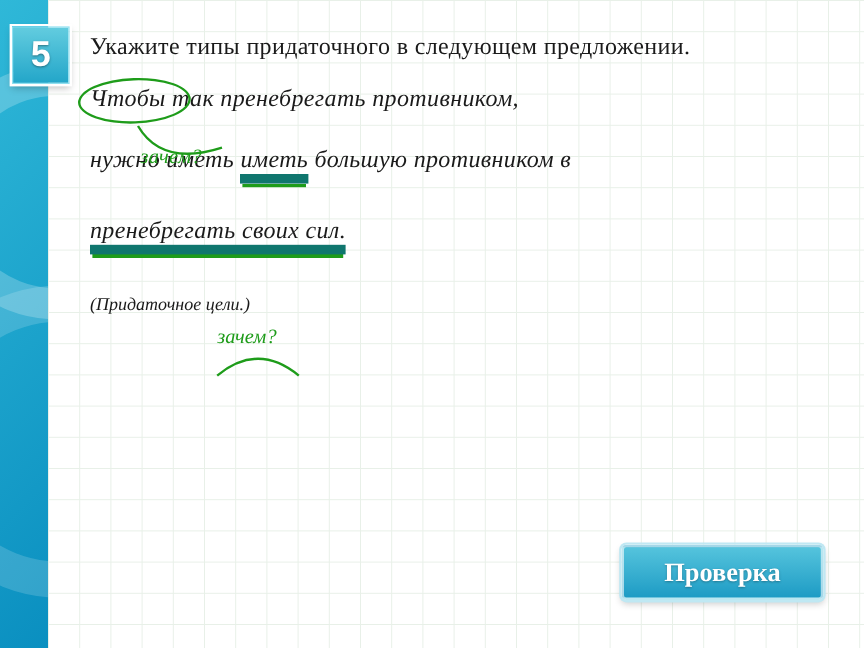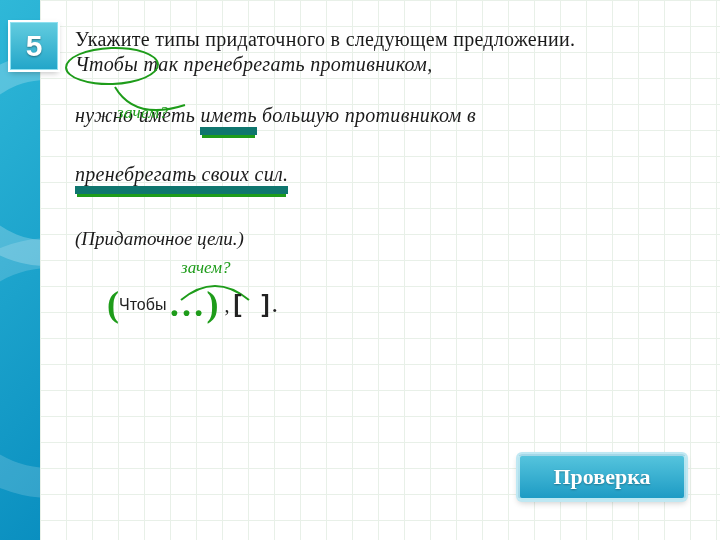--- a/index.html
+++ b/index.html
@@ -59,20 +59,21 @@
   }
   .content {
     position: absolute;
     left: 75px; top: 26px; right: 30px;
     font-size: 20px;
     color: #1a1a1a;
   }
   .task {
     text-align: justify;
     line-height: 1.35;
+    margin-bottom: 18px;
     letter-spacing: 0.3px;
   }
   .sentence {
     font-style: italic;
     text-align: justify;
     letter-spacing: 0.3px;
     position: relative;
   }
   .line { display: block; margin-bottom: 28px; font-style: italic; }
   .oval-wrap { position: relative; display: inline-block; }
@@ -102,21 +103,21 @@
   .arc1 {
     position: absolute;
     left: 30px; top: 30px;
     width: 90px; height: 40px;
   }
   .arc1 path { stroke: #1e9c1a; stroke-width: 2; fill: none; }
   .answer {
     font-style: italic;
     margin-top: 34px;
     margin-bottom: 8px;
-    font-size: 19px;
+    font-size: 15px;
   }
   .scheme-area {
     position: relative;
     margin-top: 6px;
     margin-left: 38px;
     height: 70px;
     font-family: Georgia, serif;
   }
   .annot2 {
     position: absolute;
@@ -190,19 +191,16 @@
     </span>
   </div>
 
   <div class="answer">(Придаточное цели.)</div>
 
   <div class="scheme-area">
     <span class="annot2">зачем?</span>
     <svg class="arc2" viewBox="0 0 76 26">
         <path d="M4 24 Q 38 -4 72 24"></path>
       </svg>
-    <div class="scheme">
-      <span class="paren">(</span><span class="conj">Чтобы</span><span class="dots">…</span><span class="paren">)</span><span class="comma">,</span><span class="bracket">[</span><span class="gap"></span><span class="bracket">]</span><span class="period">.</span>
-    </div>
   </div>
 </div>
 
 <div class="check-btn">Проверка</div>
 
 </body></html>

